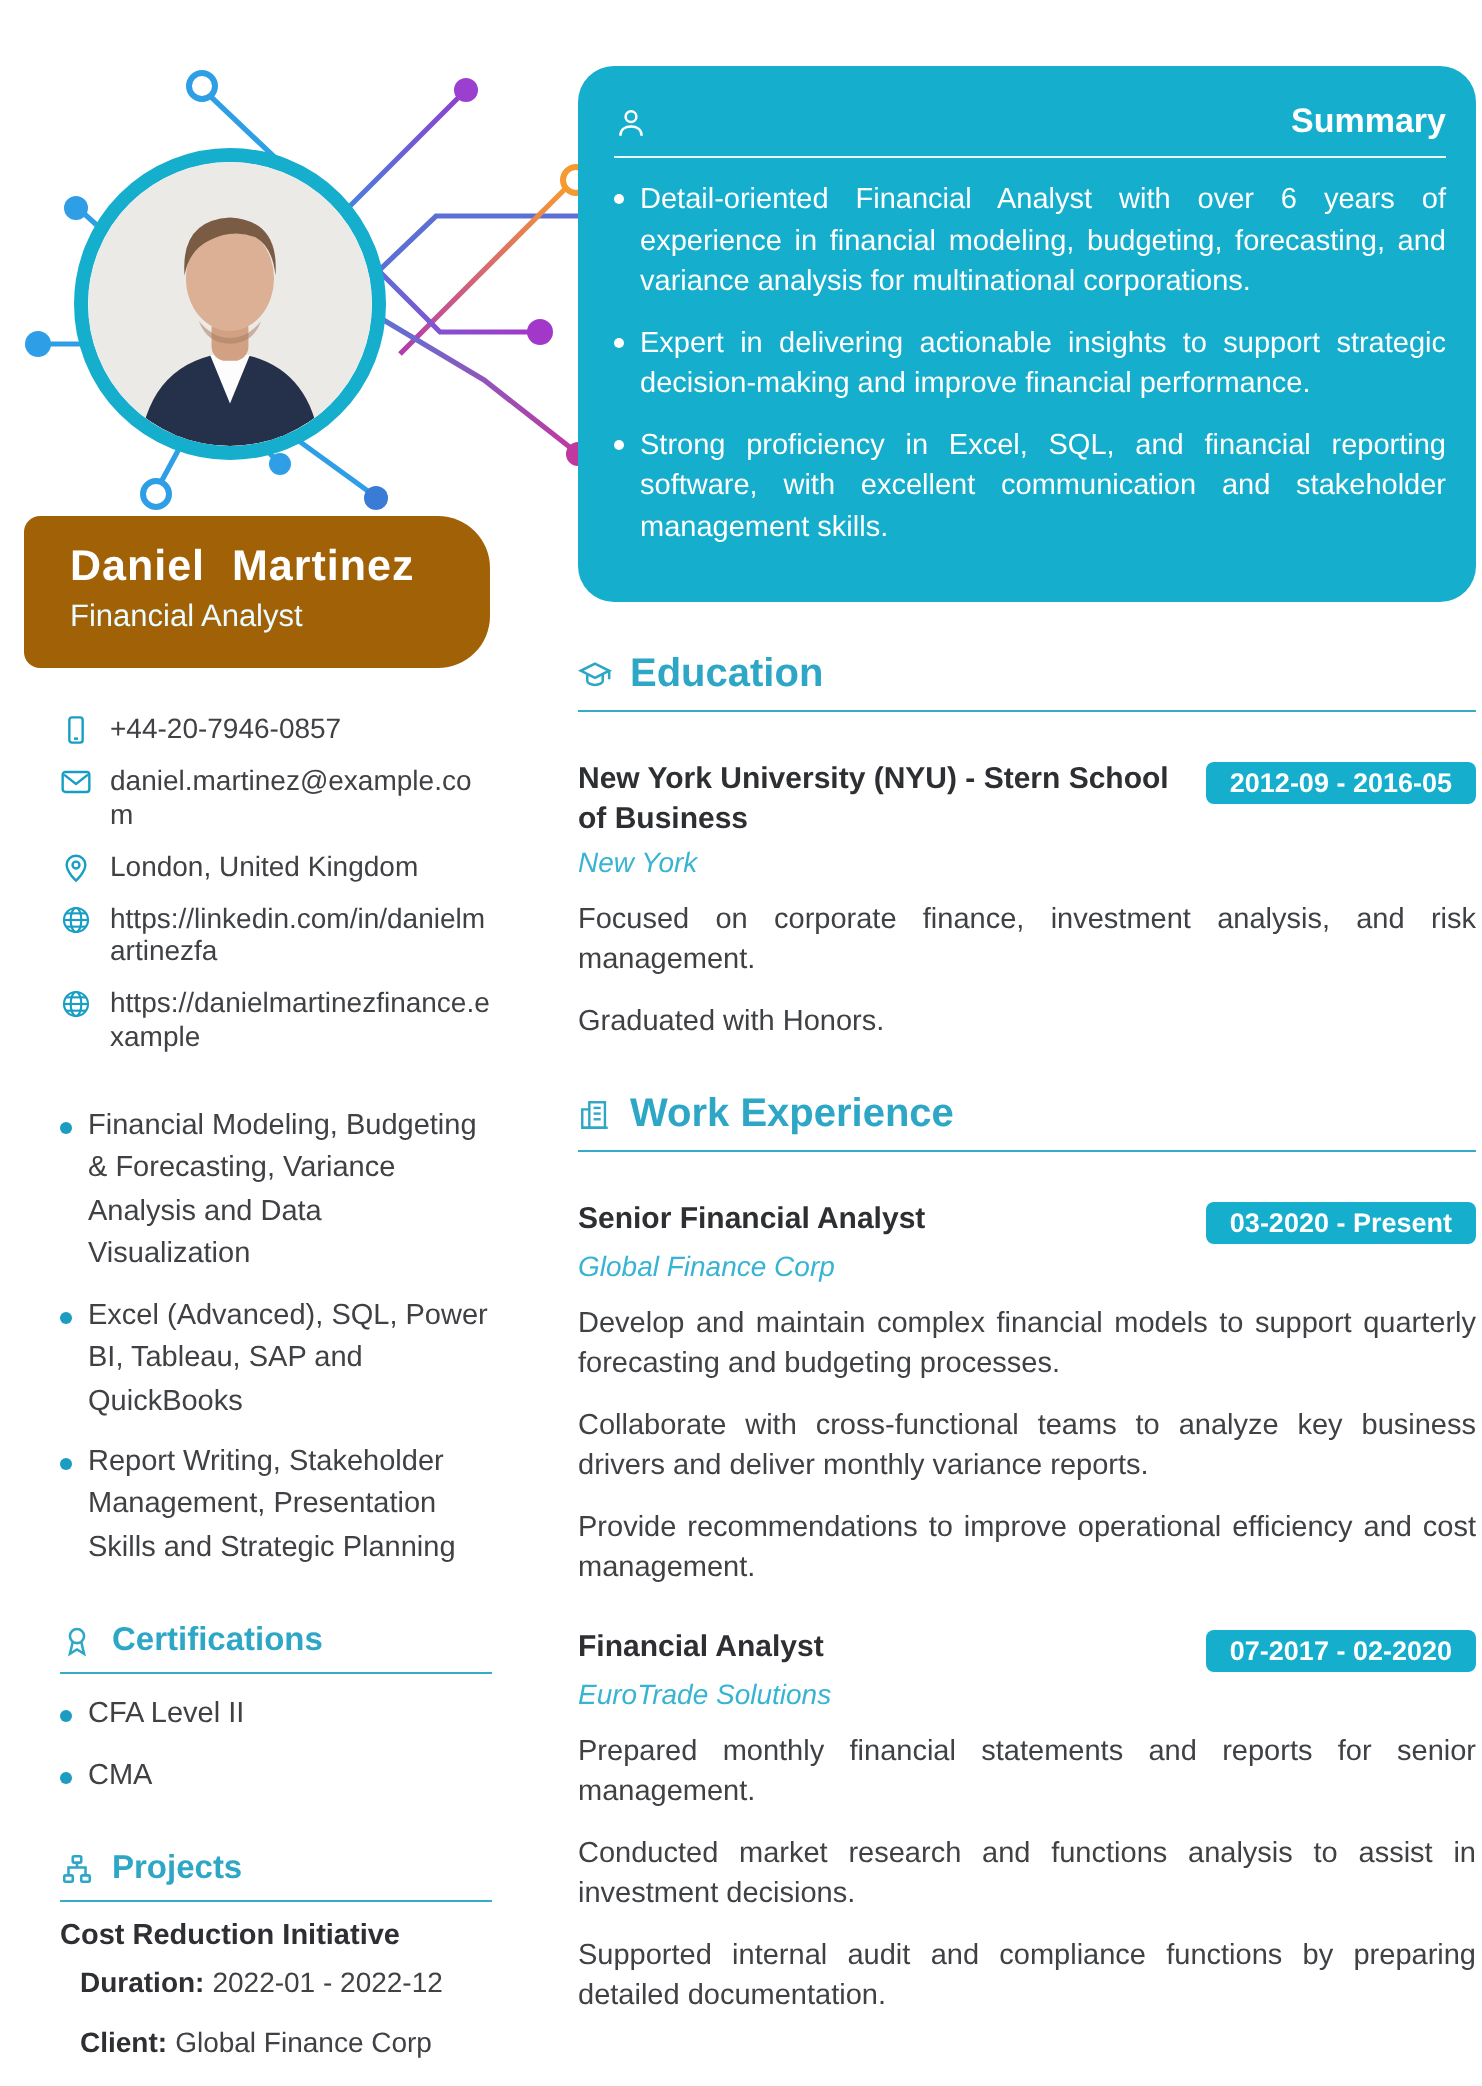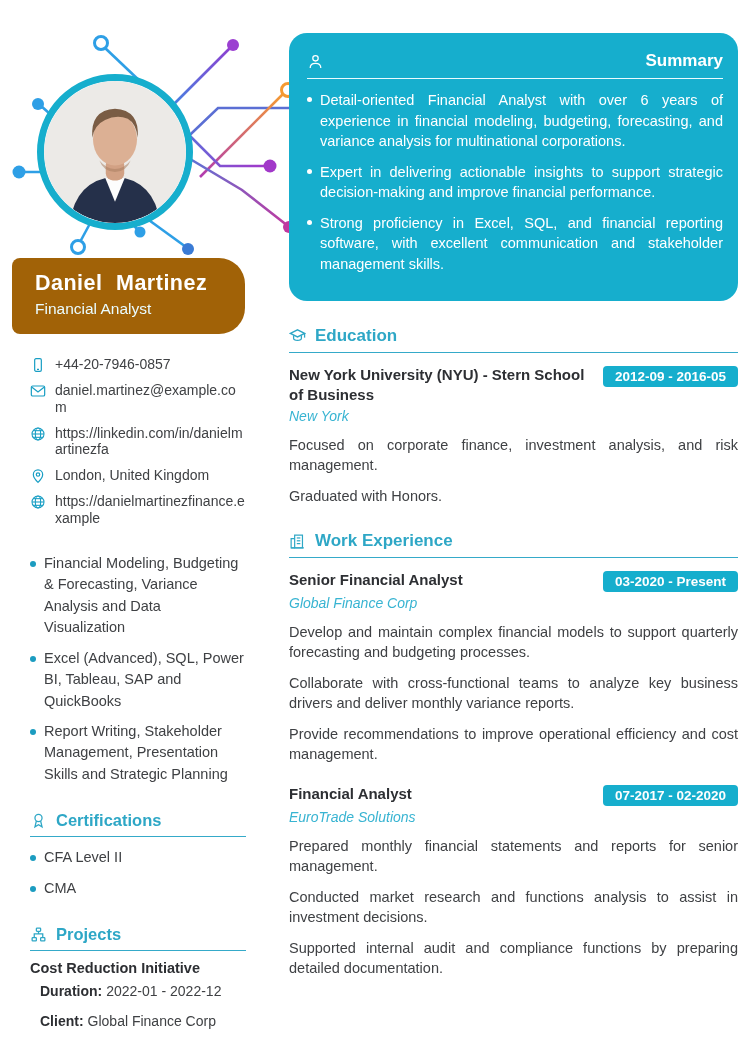--- a/index.html
+++ b/index.html
@@ -45,22 +45,22 @@
   
   .main { position:absolute; left:289px; top:33px; width:449px; z-index:2; }
   .summary-box { background:#16aecd; border-radius:18px; color:#fff; padding:18px 15px 16px 18px; }
   .summary-box .sec-h { color:#fff; border-bottom:1.5px solid #e9fbff; font-size:17px; padding-bottom:7px;justify-content:space-between; }
   .summary-box .sec-h .hi { color:#fff; }
   .summary-box ul.dots { margin-top:11px; }
   .summary-box ul.dots li { color:#fff; text-align:justify; margin-bottom:10px; padding-left:13px; line-height:1.42; }
   .summary-box ul.dots li::before { background:#ffffff; top:7px; width:5px; height:5px; }
 
   .section { margin-top:25px; }
-  .section .sec-h { font-size:17px; }
-  .entry { margin-top:12px; }
+  .section .sec-h { font-size:20px; }
+  .entry { margin-top:24px; }
   .entry-head { display:flex; justify-content:space-between; align-items:flex-start; }
   .entry-title { font-size:15px; font-weight:600; color:#2d2f33; line-height:1.35; max-width:300px; }
   .badge { background:#16aecd; color:#fff; font-size:13.5px; padding:3px 12px; border-radius:4px; white-space:nowrap; margin-top:1px;font-weight:bold; }
   .entry-sub { font-size:14px; font-style:italic; color:#38b4d2; margin-top:3px; }
   .para { font-size:14.5px; color:#3f4144; line-height:1.38; text-align:justify; margin-top:11px; }
 </style>
 </head>
 <body>
 
 <div class="page">
@@ -145,39 +145,39 @@
         <svg viewBox="0 0 24 24" fill="none" stroke="currentColor" stroke-width="1.8">
             <rect x="2" y="4.5" width="20" height="15" rx="2"></rect>
             <polyline points="3,6.5 12,13.5 21,6.5"></polyline>
           </svg>
       </span>
       <span class="ct">daniel.martinez@example.com</span>
     </div>
 
     <div class="c-row">
       <span class="ci">
+        <svg viewBox="0 0 24 24" fill="none" stroke="currentColor" stroke-width="1.8">
+            <path d="M12 21.5 C12 21.5 5 15 5 9.8 A7 7 0 0 1 19 9.8 C19 15 12 21.5 12 21.5 Z"></path>
+            <circle cx="12" cy="9.8" r="2.6"></circle>
+          </svg>
+      </span>
+      <span class="ct">London, United Kingdom</span>
+    </div>
+
+    <div class="c-row">
+      <span class="ci">
         <svg viewBox="0 0 24 24" fill="none" stroke="currentColor" stroke-width="1.6">
             <circle cx="12" cy="12" r="9"></circle>
             <ellipse cx="12" cy="12" rx="4" ry="9"></ellipse>
             <line x1="3" y1="12" x2="21" y2="12"></line>
             <line x1="4.5" y1="7" x2="19.5" y2="7"></line>
             <line x1="4.5" y1="17" x2="19.5" y2="17"></line>
           </svg>
       </span>
       <span class="ct">https://linkedin.com/in/danielmartinezfa</span>
-    </div>
-
-    <div class="c-row">
-      <span class="ci">
-        <svg viewBox="0 0 24 24" fill="none" stroke="currentColor" stroke-width="1.8">
-            <path d="M12 21.5 C12 21.5 5 15 5 9.8 A7 7 0 0 1 19 9.8 C19 15 12 21.5 12 21.5 Z"></path>
-            <circle cx="12" cy="9.8" r="2.6"></circle>
-          </svg>
-      </span>
-      <span class="ct">London, United Kingdom</span>
     </div>
 
     <div class="c-row">
       <span class="ci">
         <svg viewBox="0 0 24 24" fill="none" stroke="currentColor" stroke-width="1.6">
             <circle cx="12" cy="12" r="9"></circle>
             <ellipse cx="12" cy="12" rx="4" ry="9"></ellipse>
             <line x1="3" y1="12" x2="21" y2="12"></line>
             <line x1="4.5" y1="7" x2="19.5" y2="7"></line>
             <line x1="4.5" y1="17" x2="19.5" y2="17"></line>

